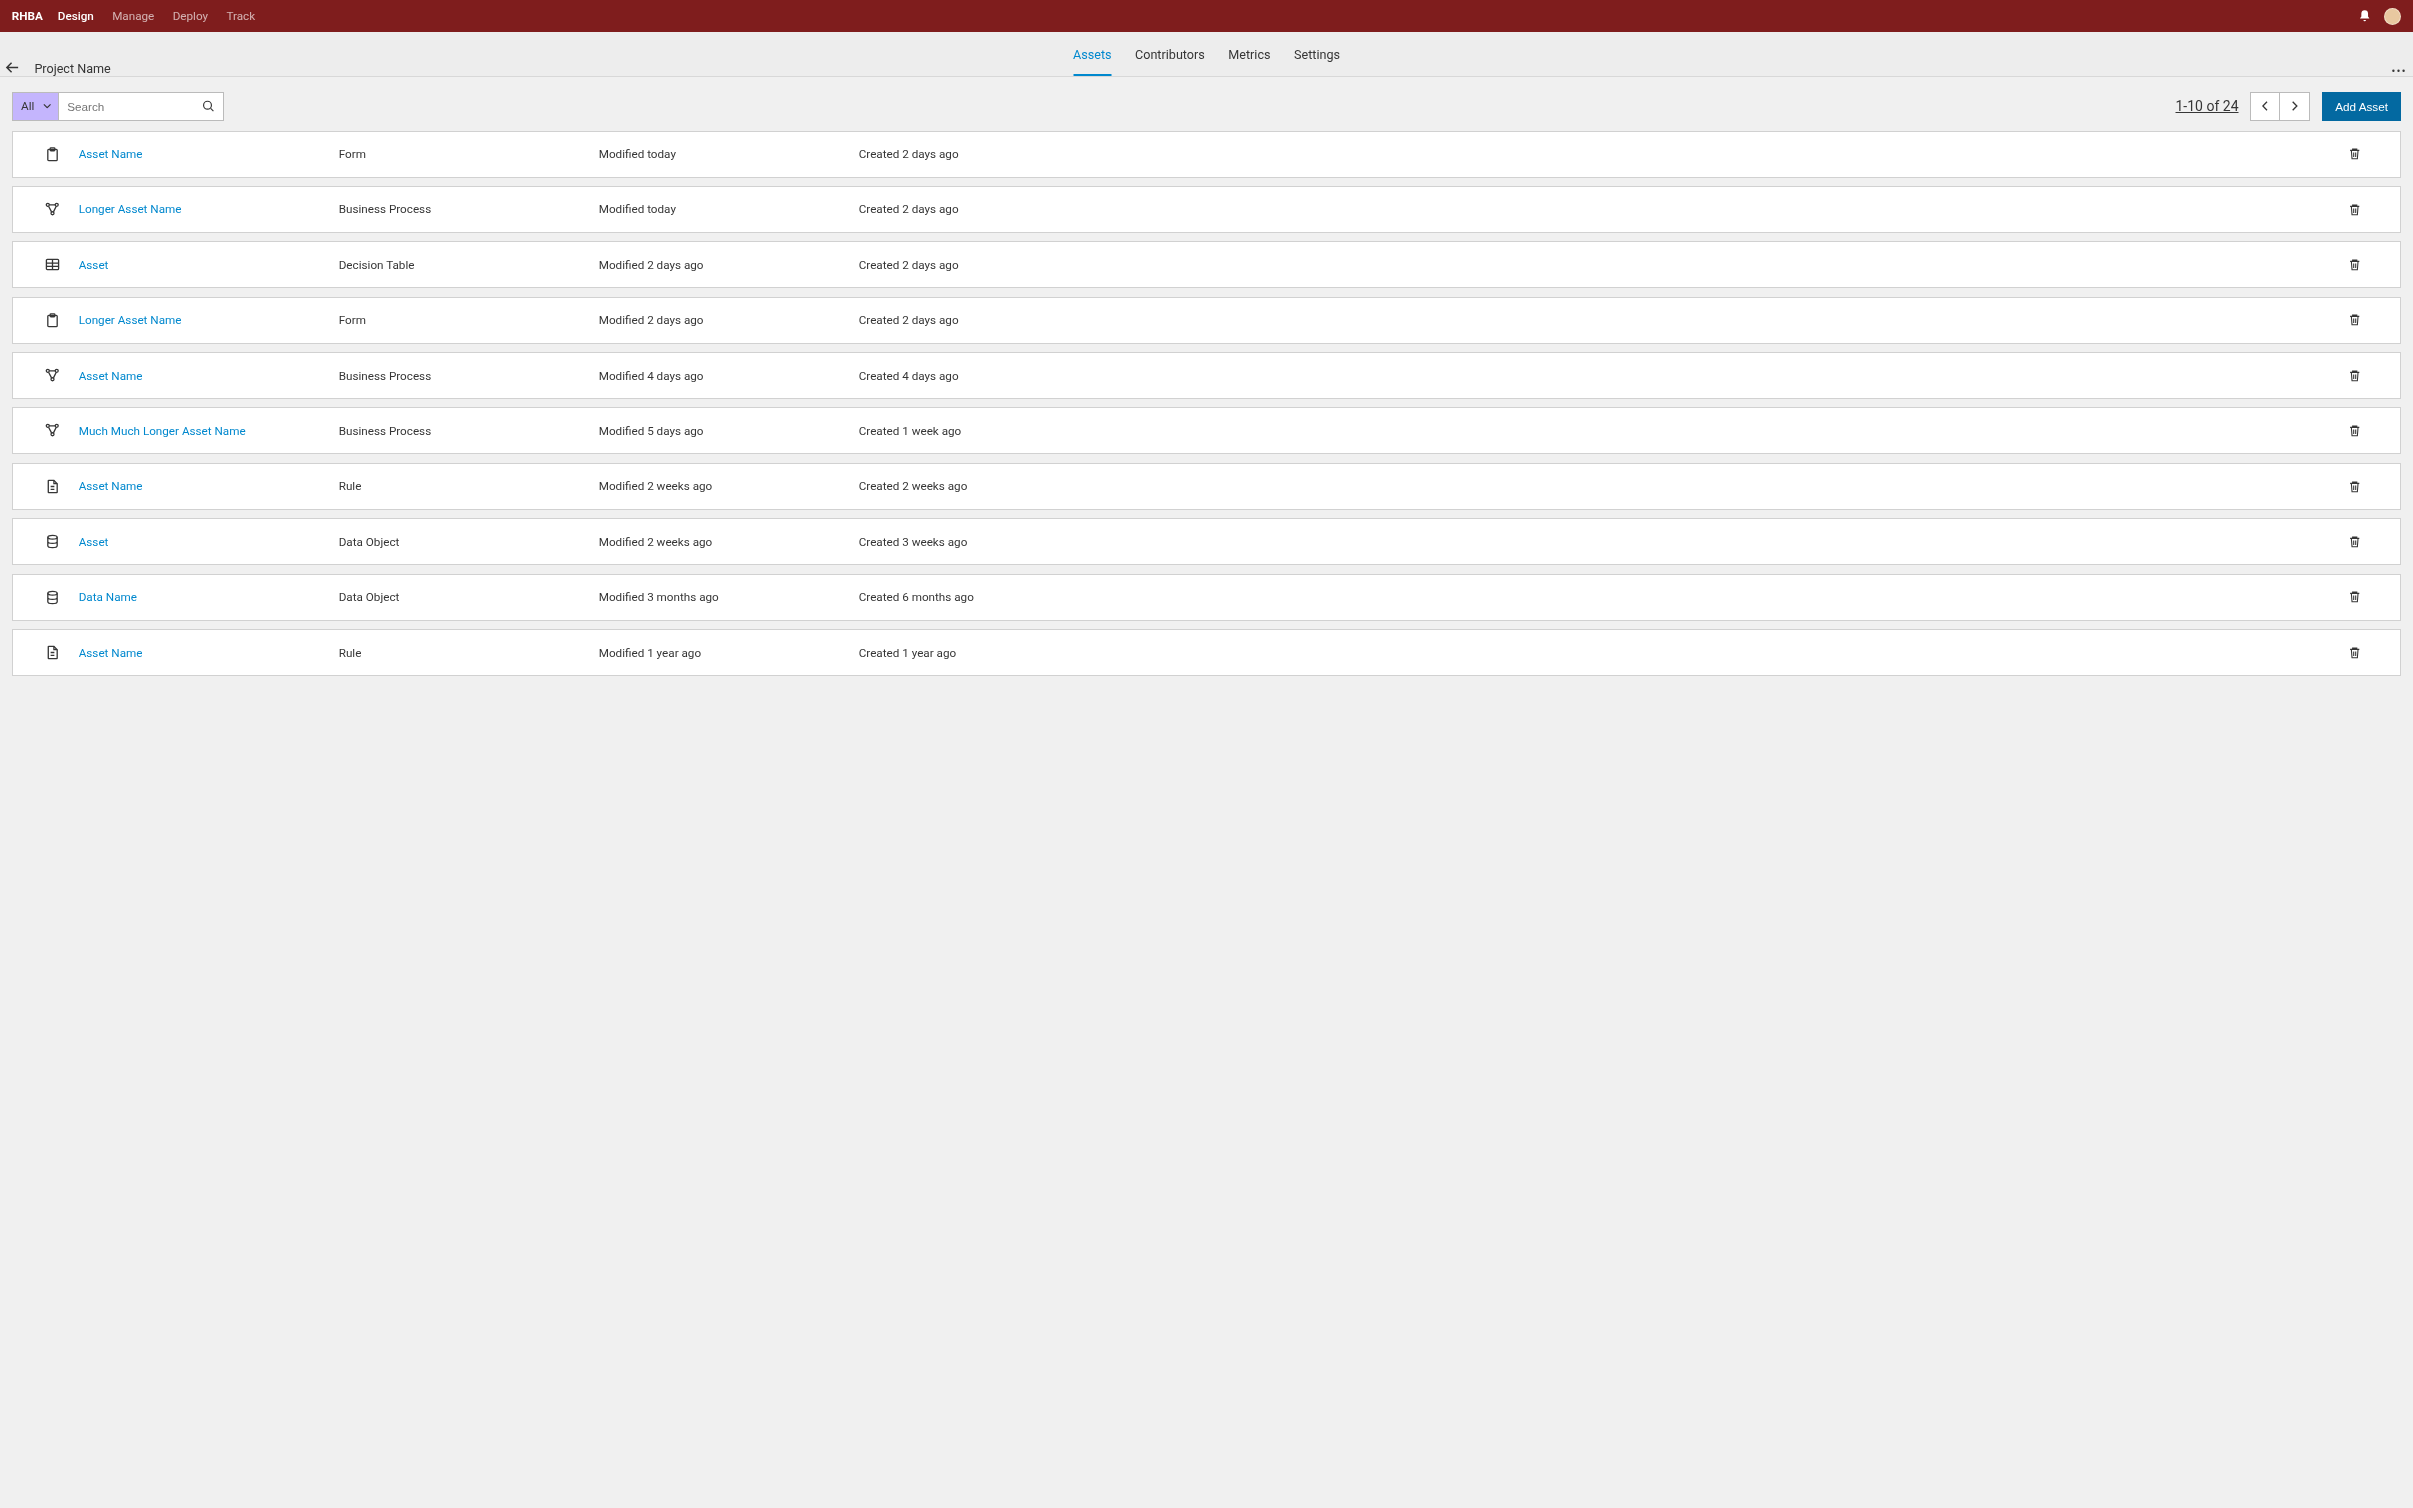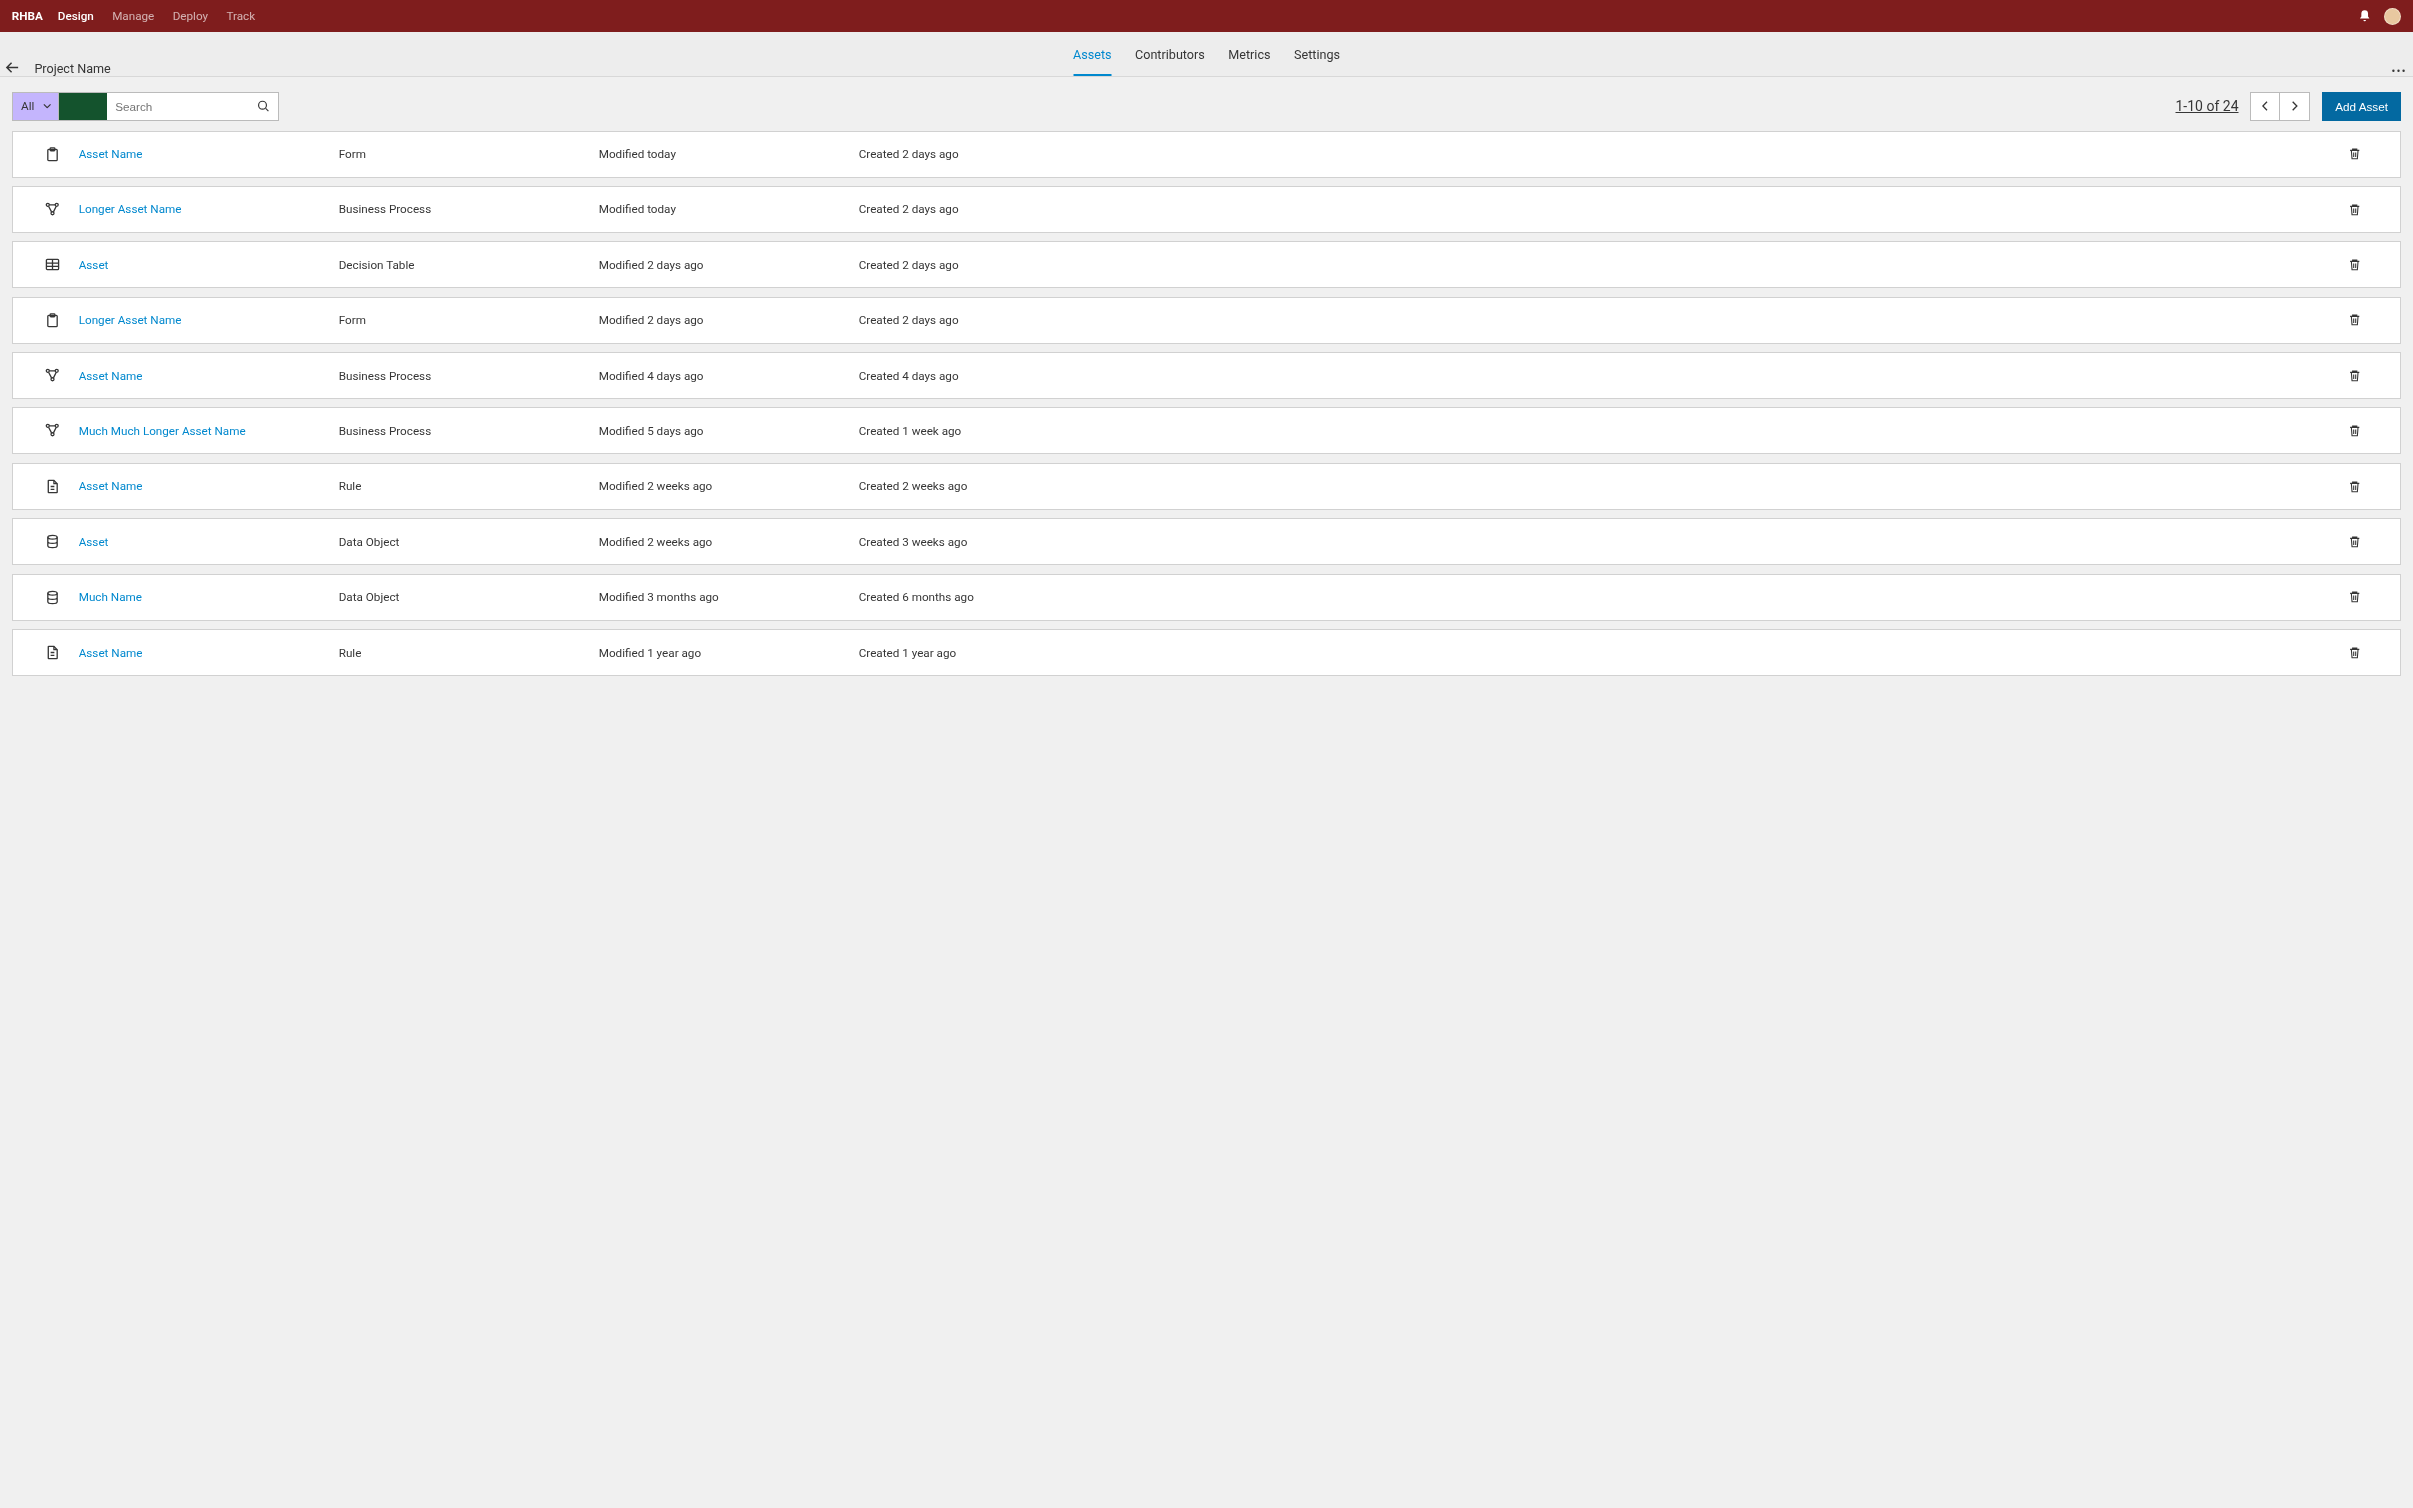--- a/index.html
+++ b/index.html
@@ -22,21 +22,21 @@
 .subheader .tabs { position: absolute; left: 50%; transform: translateX(-50%); display: flex; gap: 23.5px; height: 100%; align-items: center; }
 .subheader .tab { font-size: 12.6px; color: #363636; cursor: pointer; height: 100%; display: flex; align-items: center; position: relative; }
 .subheader .tab.active { color: #0088ce; }
 .subheader .tab.active::after { content: ''; position: absolute; bottom: 0; left: 0; right: 0; height: 1.7px; background: #0088ce; }
 .subheader .kebab { margin-left: auto; cursor: pointer; padding: 3.4px; }
 
 
 .toolbar { display: flex; align-items: center; padding: 15px 11.7px 10px; gap: 0; }
 .filter-select { height: 28.5px; border: 0.8px solid #bbb; background: #c4b5fd; padding: 0 23.5px 0 8.4px; font-size: 11.7px; cursor: pointer; position: relative; display: flex; align-items: center; border-right: none; }
 .filter-select .chev { position: absolute; right: 6.7px; top: 50%; transform: translateY(-50%); }
-.search-wrap { height: 28.5px; border: 0.8px solid #bbb; background: #14532d; display: flex; align-items: center; width: 221px; position: relative; padding-left: 48px; }
+.search-wrap { height: 28.5px; border: 0.8px solid #bbb; background: #f97316; display: flex; align-items: center; width: 166px; position: relative; }
 .search-wrap input { border: none; outline: none; width: 100%; padding: 0 28.5px 0 8.4px; font-size: 11.7px; height: 100%; }
 .search-wrap .mag { position: absolute; right: 8.4px; top: 50%; transform: translateY(-50%); cursor: pointer; }
 .toolbar .spacer { flex: 1; }
 .page-info { font-size: 14px; color: #363636; margin-right: 11.7px; text-decoration: underline; }
 .pager { display: flex; }
 .pager button { width: 30px; height: 28.5px; border: 0.8px solid #bbb; background: #fff; cursor: pointer; display: flex; align-items: center; justify-content: center; }
 .pager button + button { border-left: none; }
 .add-btn { height: 28.5px; background: #0369a1; color: #fff; border: none; padding: 0 13.4px; font-size: 11.7px; cursor: pointer; margin-left: 11.7px; }
 
 
@@ -272,21 +272,21 @@
         </svg>
       </div>
     </div>
     <div class="row">
       <div class="icon-cell">
         <svg viewBox="0 0 16 16" width="15" height="15" fill="none" stroke="#363636" stroke-width="1.4">
           <ellipse cx="8" cy="3.5" rx="5" ry="2"></ellipse>
           <path d="M3 3.5v9c0 1.1 2.2 2 5 2s5-.9 5-2v-9M3 8c0 1.1 2.2 2 5 2s5-.9 5-2"></path>
         </svg>
       </div>
-      <div class="name-cell"><a>Much Name</a></div>
+      <div class="name-cell"><a>Data Name</a></div>
       <div class="type-cell">Data Object</div>
       <div class="modified-cell">Modified 3 months ago</div>
       <div class="created-cell">Created 6 months ago</div>
       <div class="trash-cell">
         <svg viewBox="0 0 16 16" width="13.4" height="13.4" fill="none" stroke="#363636" stroke-width="1.3">
           <path d="M2.5 4h11M5.5 4V2.5h5V4M4 4l.8 10h6.4L12 4M6.8 6.5v5.5M9.2 6.5v5.5"></path>
         </svg>
       </div>
     </div>
     <div class="row">

